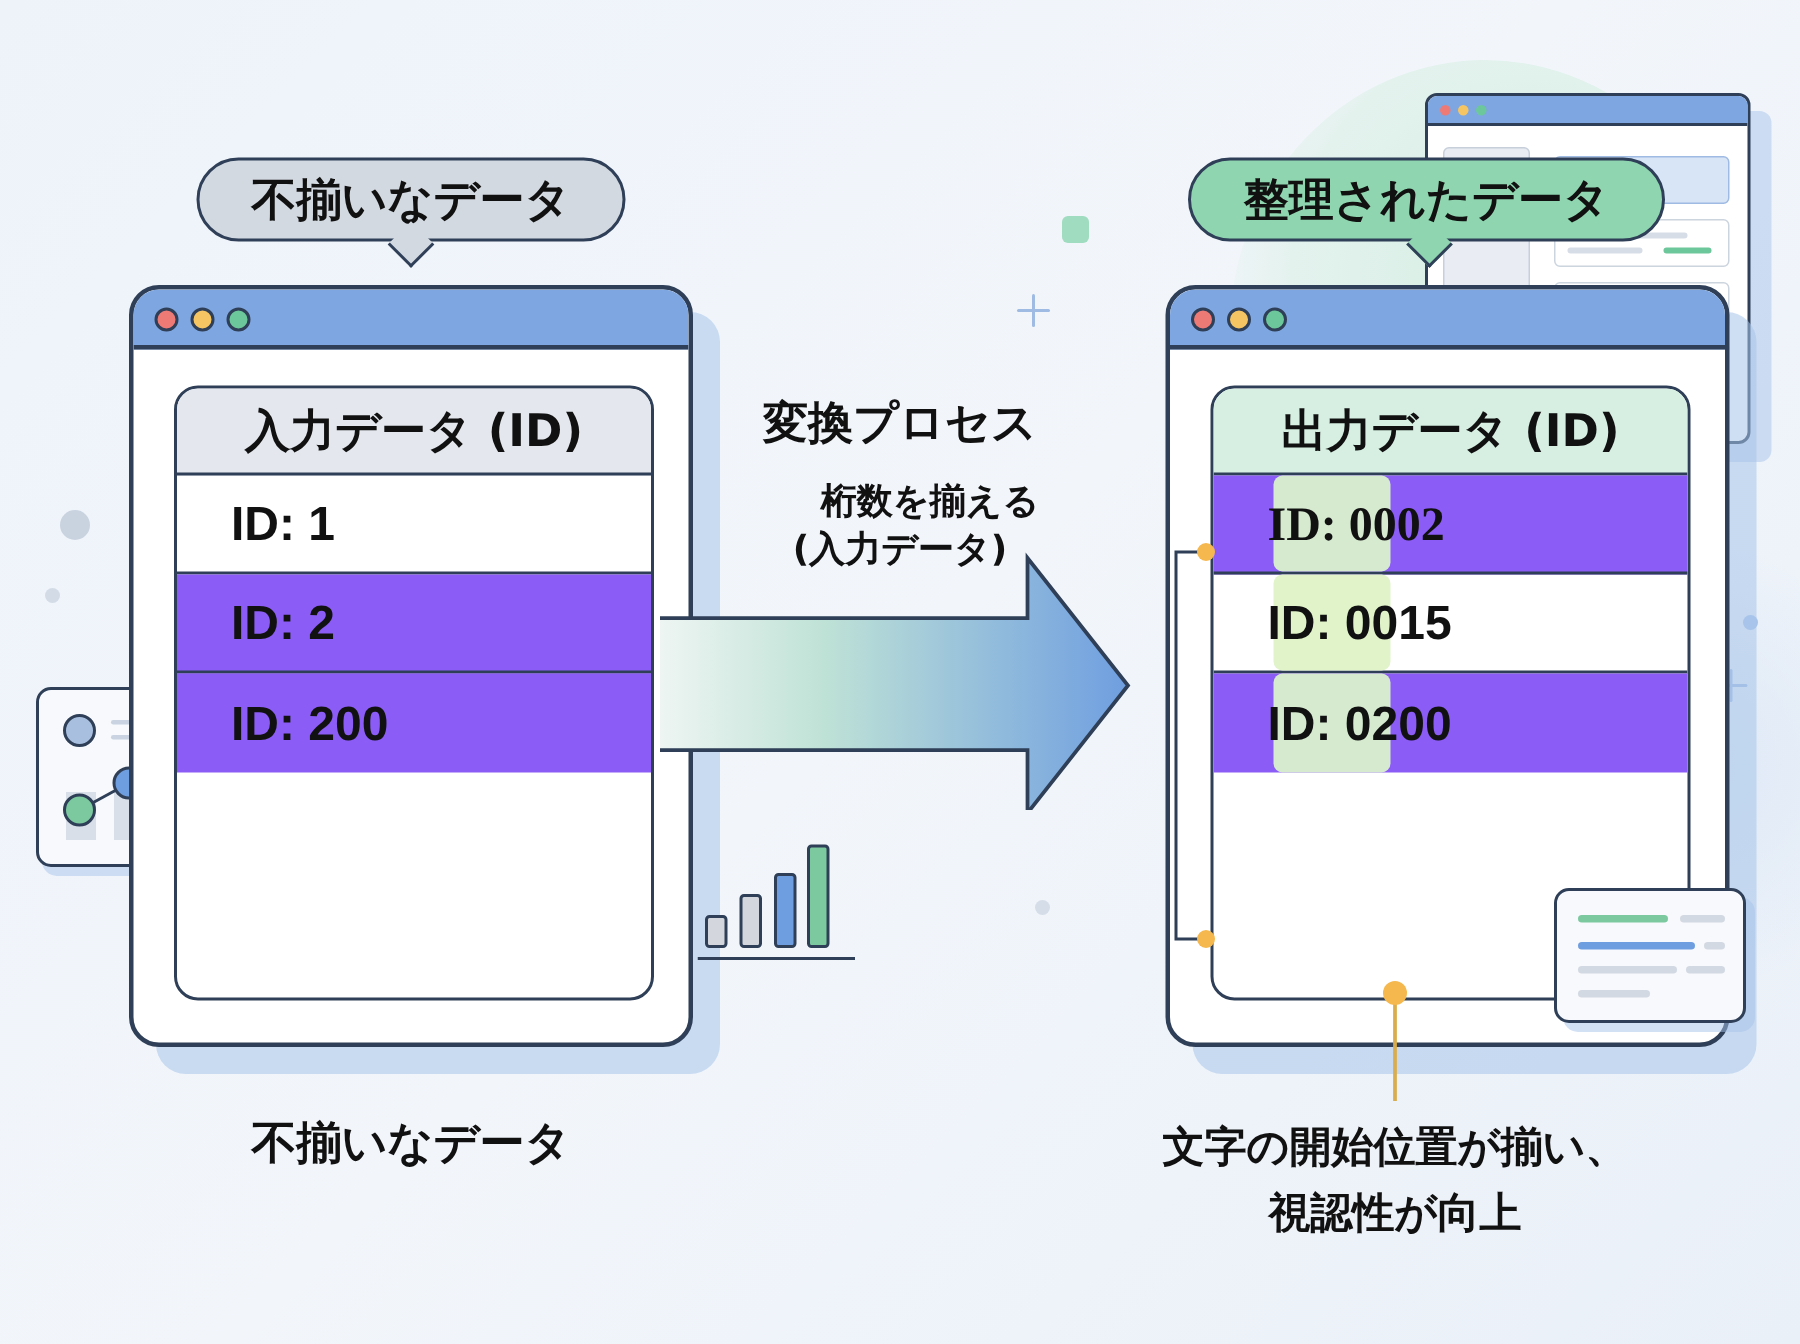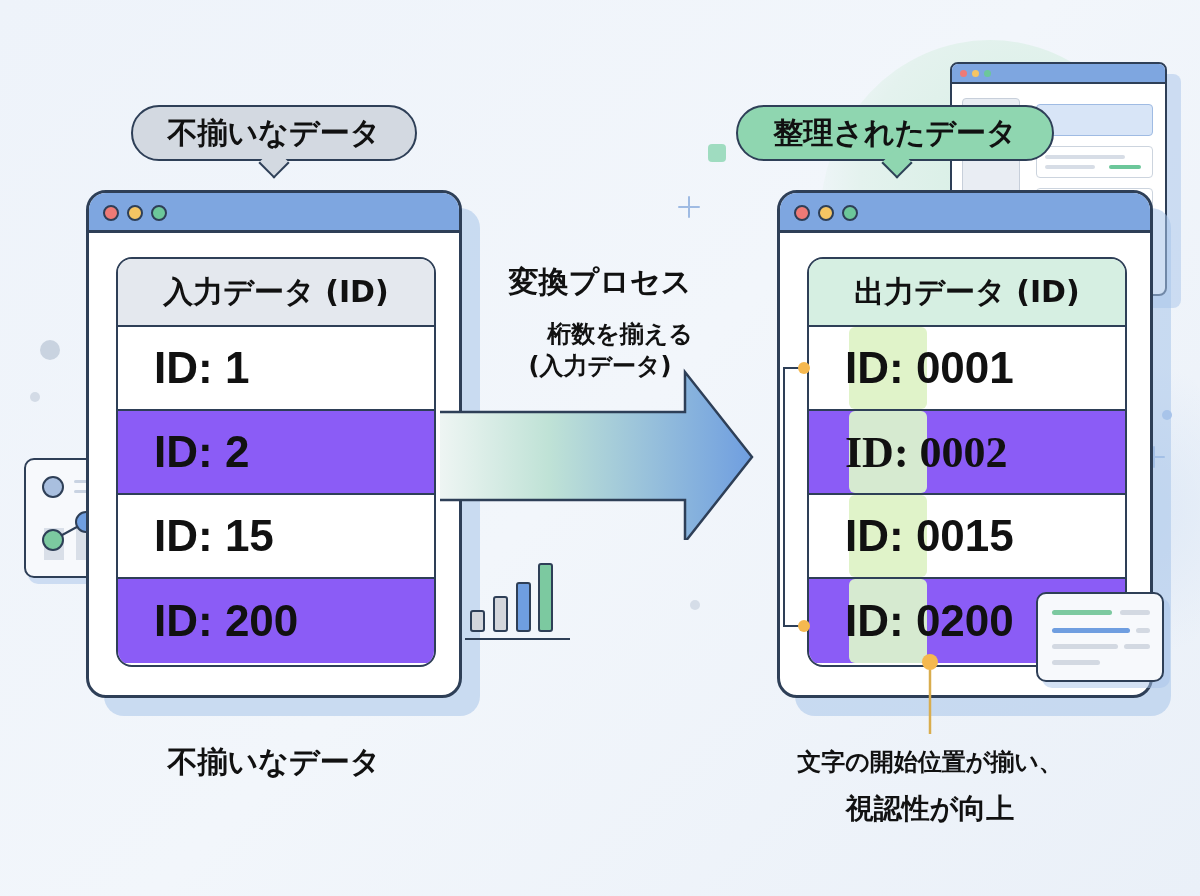--- a/index.html
+++ b/index.html
@@ -40,28 +40,28 @@
   .titlebar { height: 40px; background: #7ea6e0; border-bottom: 3px solid #2e3f57; position: relative; }
   .tl { position: absolute; top: 12px; width: 16px; height: 16px; border-radius: 50%; border: 2px solid #2e3f57; }
   .tl.red { left: 14px; background: #ee7a76; }
   .tl.yellow { left: 38px; background: #f5c563; }
   .tl.green { left: 62px; background: #6cc79a; }
 
   .table {
     position: absolute; border: 2px solid #2e3f57; border-radius: 16px; overflow: hidden; background: #fff;
   }
   .thead {
-    height: 68px; border-bottom: 2px solid #2e3f57;
+    height: 58px; border-bottom: 2px solid #2e3f57;
     display: flex; align-items: center; justify-content: center;
     font-size: 30px; font-weight: bold;
   }
   .row {
-    height: 84px; border-bottom: 2px solid #2e3f57;
+    height: 66px; border-bottom: 2px solid #2e3f57;
     display: flex; align-items: center; padding-left: 36px;
-    font-size: 44px; font-weight: bold; font-family: "Liberation Sans", sans-serif;
+    font-size: 32px; font-weight: bold; font-family: "Liberation Sans", sans-serif;
     position: relative;
   }
   .row:last-child { border-bottom: none; }
   .row.alt { background: #8b5cf6; }
 
   .hl-band { position: absolute; left: 40px; width: 78px; border-radius: 6px; }
 
   .arrow-svg { position: absolute; left: 440px; top: 320px; }
 
   .caption { position: absolute; font-weight: bold; text-align: center; color: #111; }
@@ -127,23 +127,20 @@
   <div class="table" style="left:27px; top:64px; width:320px; height:410px;">
     <div class="thead" style="background:#e4e8ee;">
       <span>入力データ (ID)</span>
     </div>
     <div class="row">
         <span>ID: 1</span>
       </div>
     <div class="row alt">
         <span>ID: 2</span>
       </div>
-    <div class="row">
-        <span>ID: 15</span>
-      </div>
     <div class="row alt">
         <span>ID: 200</span>
       </div>
   </div>
 </div>
 
 <svg class="arrow-svg" width="320" height="220" viewBox="0 0 320 220">
   <defs>
     <linearGradient id="arrowGrad" x1="0" y1="0" x2="1" y2="0">
       <stop offset="0" stop-color="#eef5f3"></stop>
@@ -160,38 +157,34 @@
 <div class="caption" style="left:480px; top:350px; width:240px; font-size:24px;">(入力データ)</div>
 
 <svg class="abs" style="left:465px; top:560px;" width="110" height="85" viewBox="0 0 110 85">
   <rect x="6" y="51" width="13" height="20" rx="2" fill="#d3d6dc" stroke="#2e3f57" stroke-width="2"></rect>
   <rect x="29" y="37" width="13" height="34" rx="2" fill="#d3d6dc" stroke="#2e3f57" stroke-width="2"></rect>
   <rect x="52" y="23" width="13" height="48" rx="2" fill="#6f9ee0" stroke="#2e3f57" stroke-width="2"></rect>
   <rect x="74" y="4" width="13" height="67" rx="2" fill="#7cc9a0" stroke="#2e3f57" stroke-width="2"></rect>
   <line x1="0" y1="79" x2="105" y2="79" stroke="#2e3f57" stroke-width="2"></line>
 </svg>
 
-<div class="bubble bubble-green" style="left:736px; top:105px; width:318px;">
+<div class="bubble bubble-green" style="left:792px; top:105px; width:318px;">
   <span>整理されたデータ</span>
   <span class="tail" style="left:148px;"></span>
 </div>
 
 <div class="window" style="left:739px; top:190px; width:376px; height:508px;margin-left:38px;">
   <div class="titlebar">
     <span class="tl red"></span>
     <span class="tl yellow"></span>
     <span class="tl green"></span>
   </div>
   <div class="table" style="left:27px; top:64px; width:320px; height:410px;">
     <div class="thead" style="background:#d6efe2;">
       <span>出力データ (ID)</span>
-    </div>
-    <div class="row">
-      <span class="hl-band" style="top:0; bottom:0; background:#e0f3c9;"></span>
-      <span style="position:relative;">ID: 0001</span>
     </div>
     <div class="row alt">
       <span class="hl-band" style="top:0; bottom:0; background:#d6ead0;"></span>
       <span style="position:relative;font-family:Liberation Serif, serif;">ID: 0002</span>
     </div>
     <div class="row">
       <span class="hl-band" style="top:0; bottom:0; background:#e0f3c9;"></span>
       <span style="position:relative;">ID: 0015</span>
     </div>
     <div class="row alt">
@@ -216,14 +209,14 @@
   <span style="position:absolute; left:14px; top:16px; width:60px; height:5px; border-radius:3px; background:#7cc9a0;"></span>
   <span style="position:absolute; left:82px; top:16px; width:30px; height:5px; border-radius:3px; background:#d3d9e2;"></span>
   <span style="position:absolute; left:14px; top:34px; width:78px; height:5px; border-radius:3px; background:#6f9ee0;"></span>
   <span style="position:absolute; left:98px; top:34px; width:14px; height:5px; border-radius:3px; background:#d3d9e2;"></span>
   <span style="position:absolute; left:14px; top:50px; width:66px; height:5px; border-radius:3px; background:#d3d9e2;"></span>
   <span style="position:absolute; left:86px; top:50px; width:26px; height:5px; border-radius:3px; background:#d3d9e2;"></span>
   <span style="position:absolute; left:14px; top:66px; width:48px; height:5px; border-radius:3px; background:#d3d9e2;"></span>
 </div>
 
 <div class="caption" style="left:86px; top:742px; width:376px; font-size:30px;">不揃いなデータ</div>
-<div class="caption" style="left:720px; top:746px; width:420px; font-size:24px;">文字の開始位置が揃い、</div>
+<div class="caption" style="left:720px; top:746px; width:420px; font-size:28px;">文字の開始位置が揃い、</div>
 <div class="caption" style="left:720px; top:790px; width:420px; font-size:28px;font-family:Liberation Serif, serif;">視認性が向上</div>
 
 </body></html>

